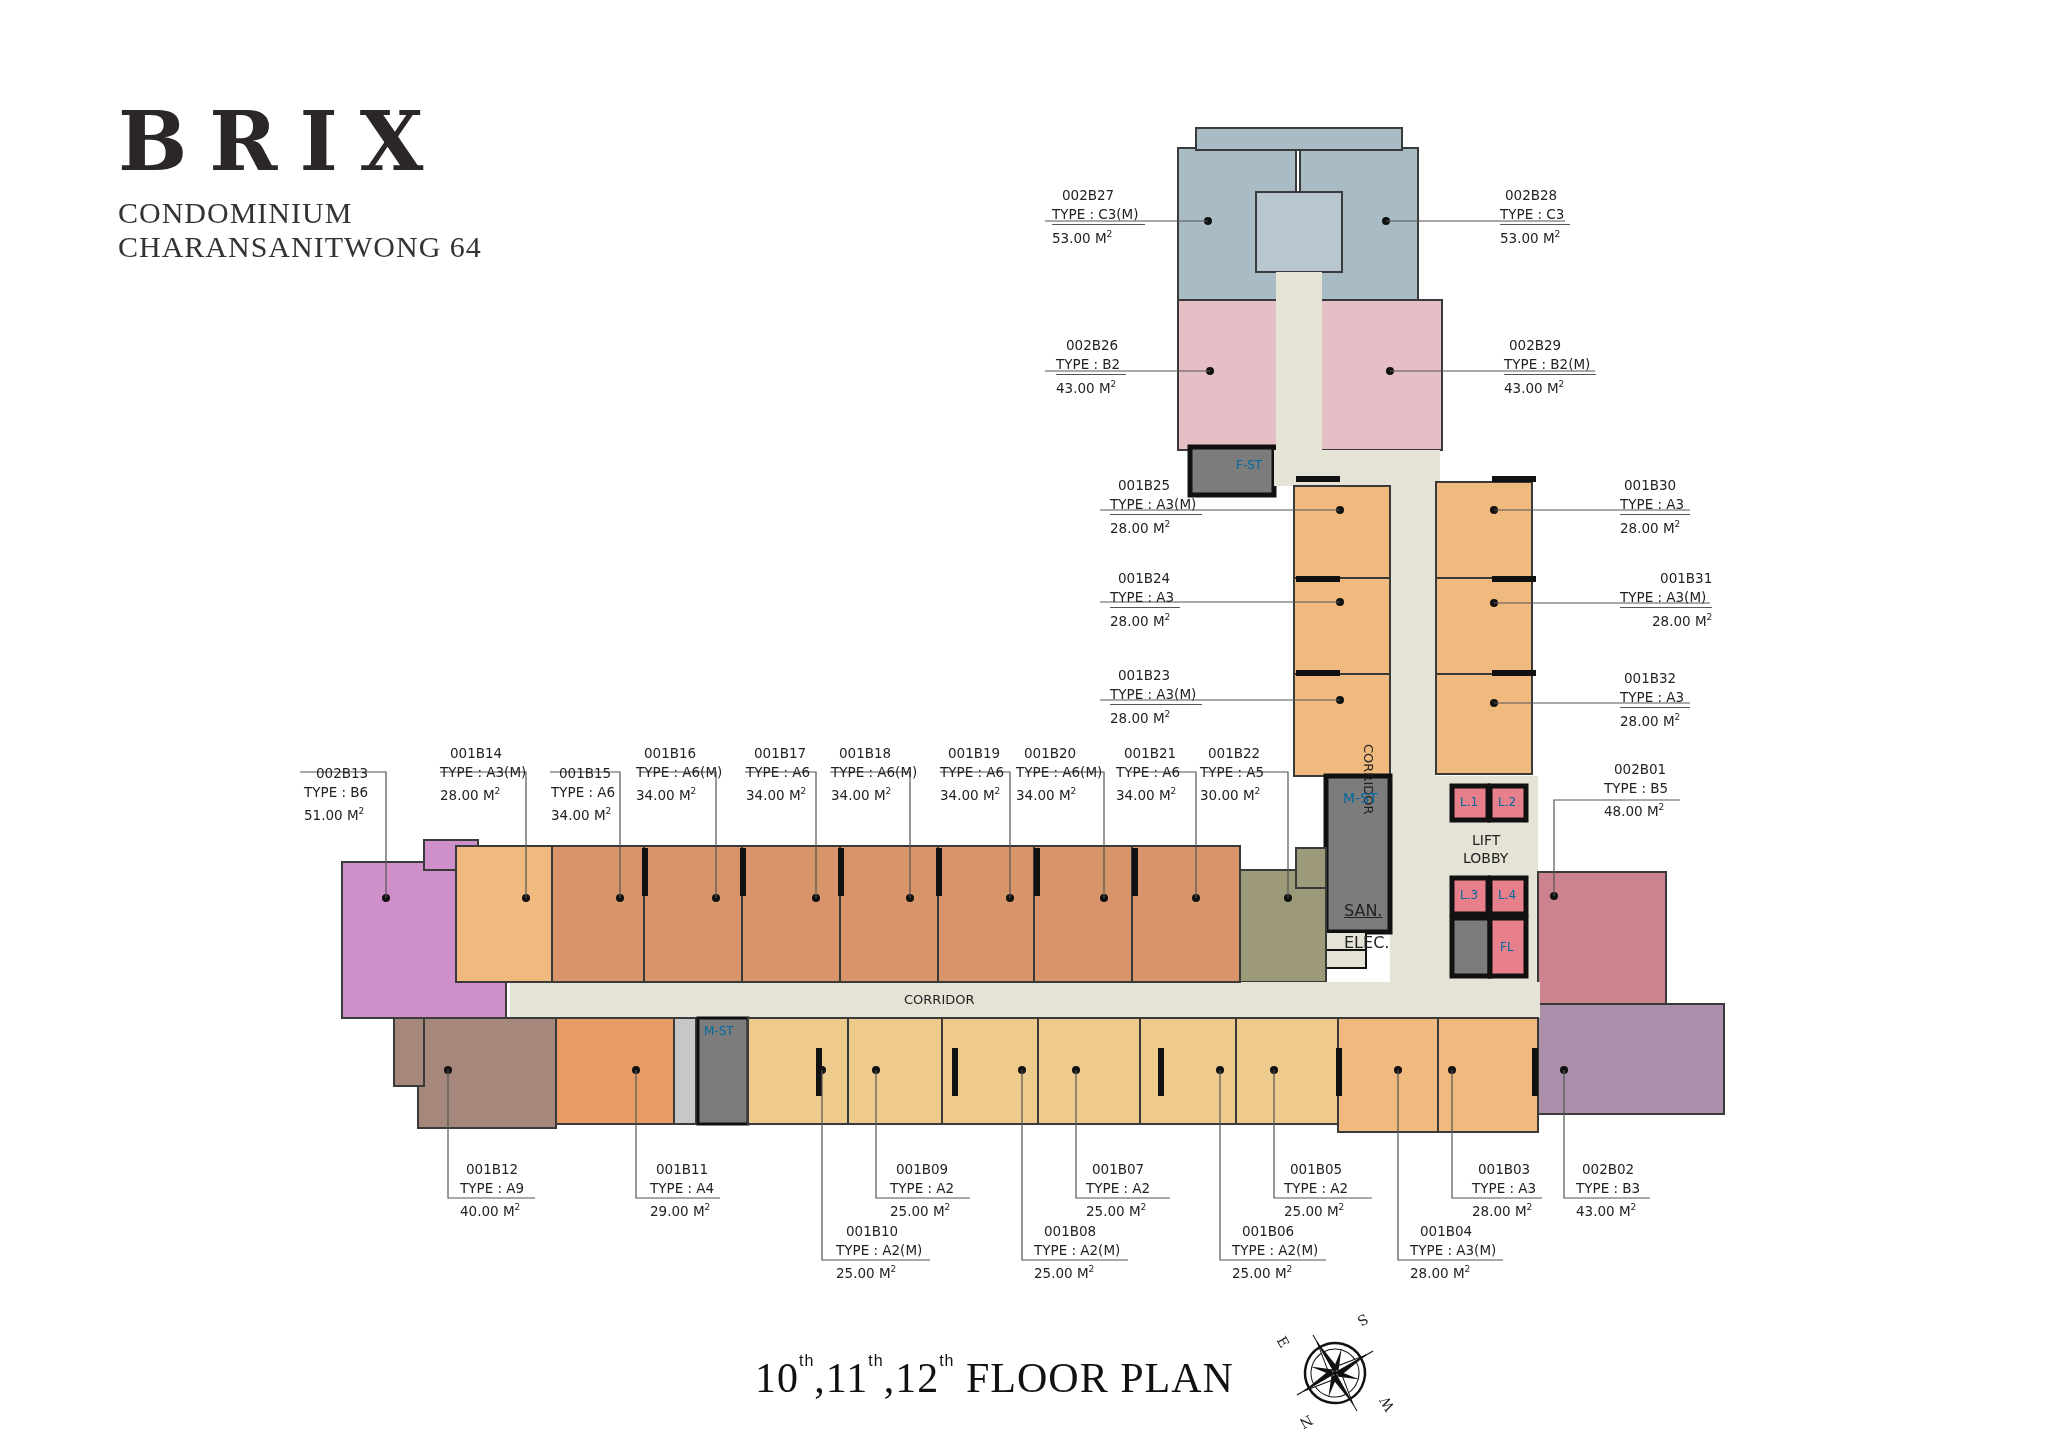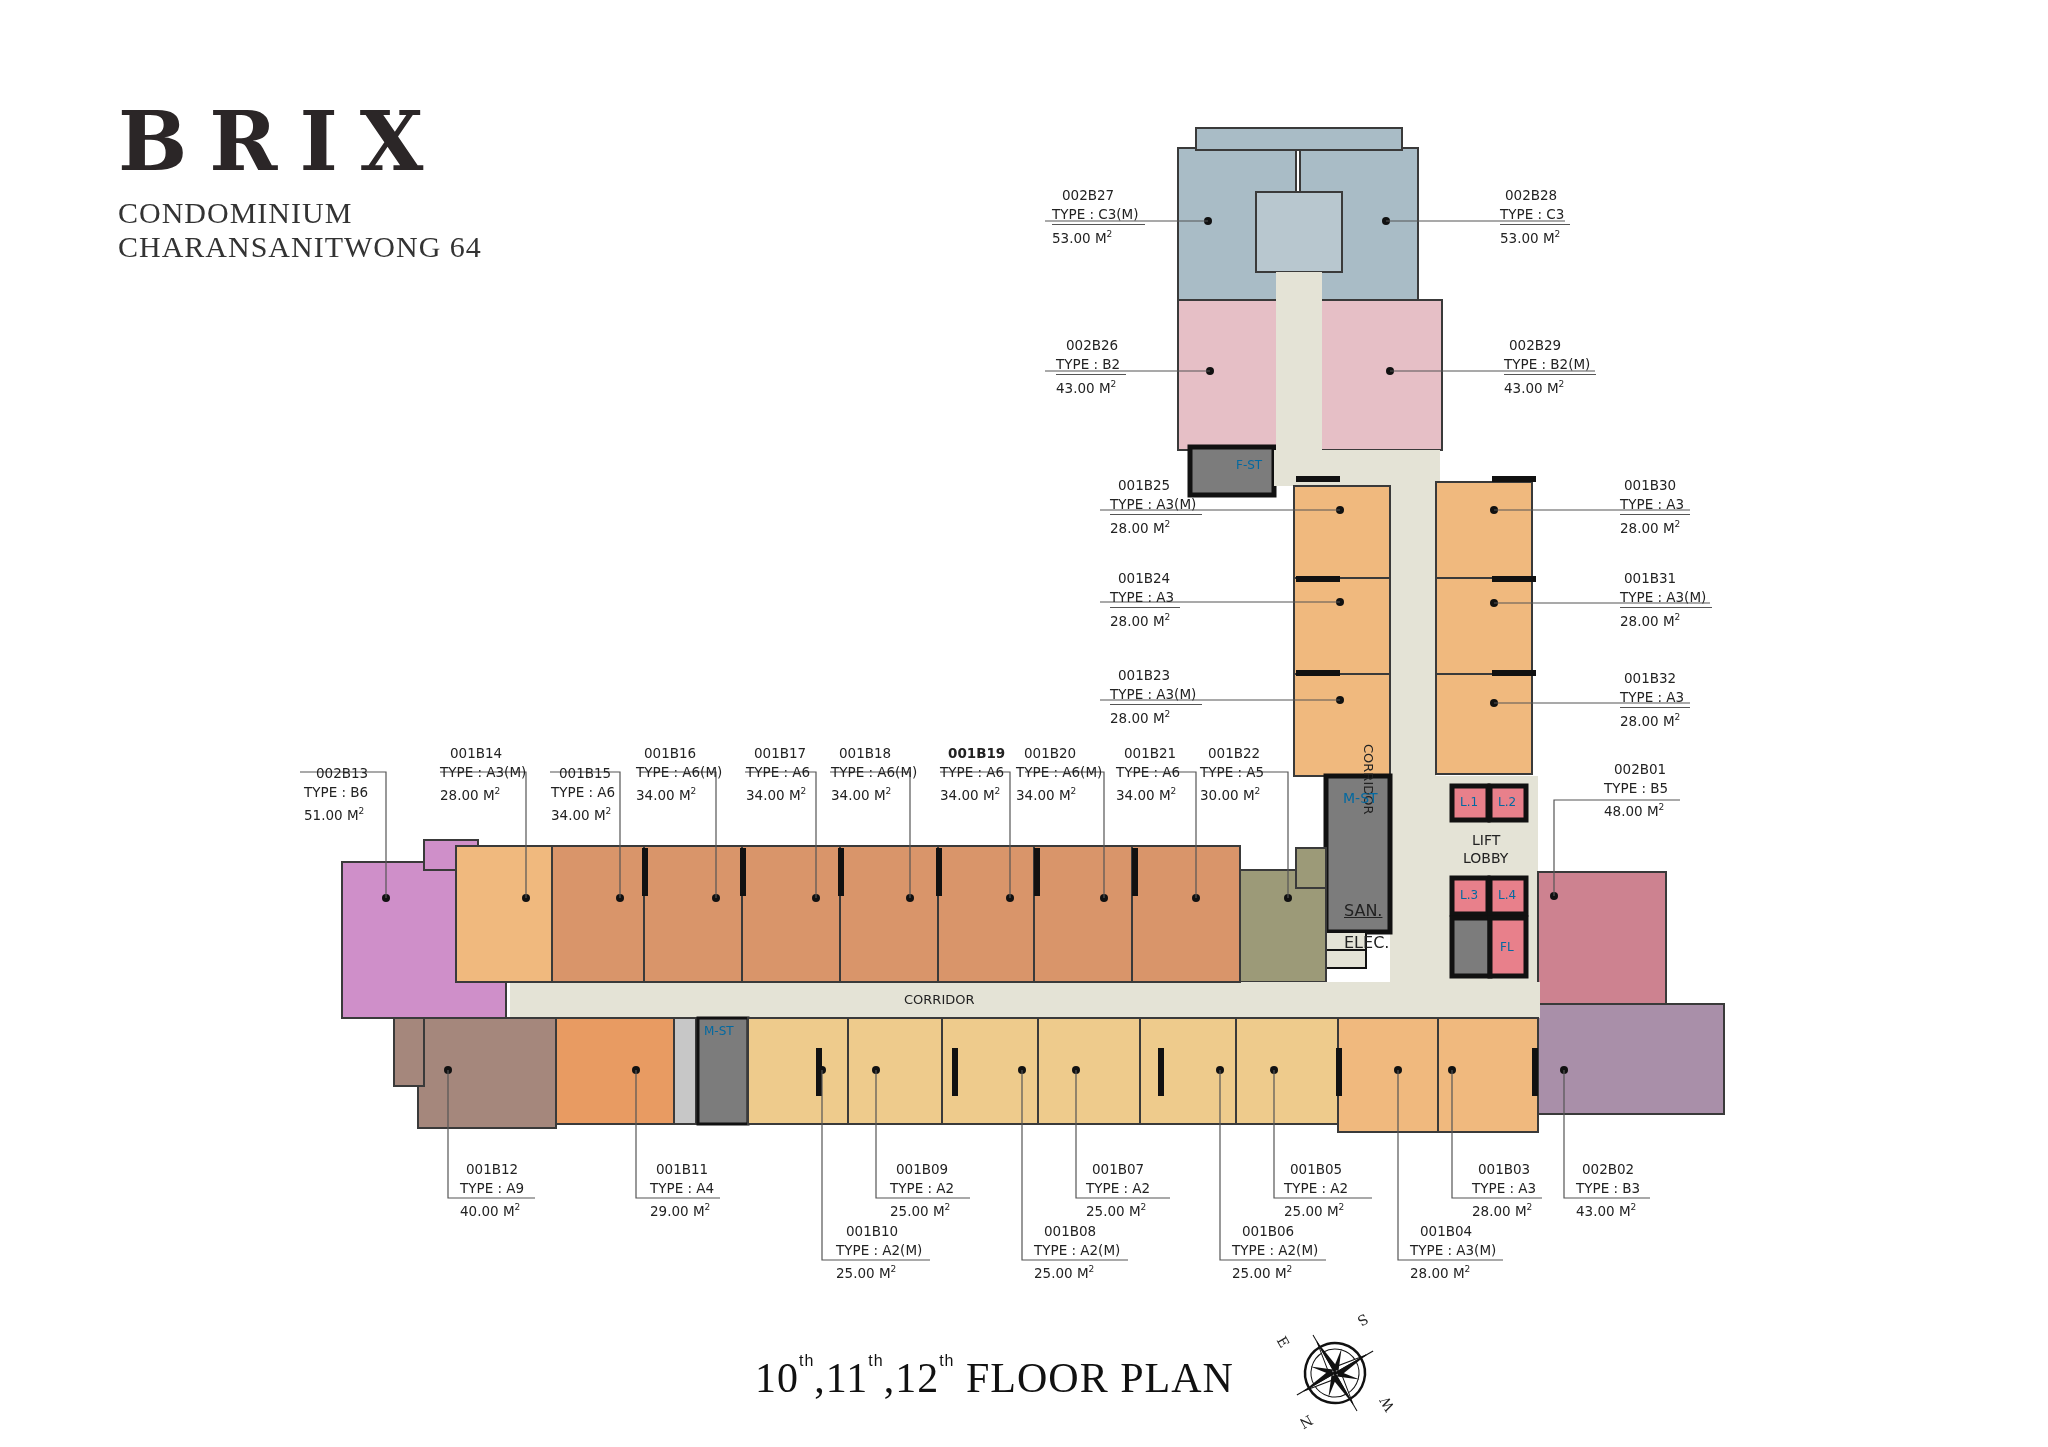--- a/index.html
+++ b/index.html
@@ -241,21 +241,21 @@
   <span class="code" style="padding-left:8px;">001B23</span>
   <span class="type">TYPE : A3(M)</span>
   <span class="area"><span>28.00 M</span><sup>2</sup></span>
 </div>
 
 <div class="lbl" style="left:1620px;top:476px;">
   <span class="code" style="padding-left:4px;">001B30</span>
   <span class="type">TYPE : A3</span>
   <span class="area"><span>28.00 M</span><sup>2</sup></span>
 </div>
-<div class="lbl" style="left:1620px;top:569px;">
+<div class="lbl" style="left:1620px;top:569px;text-align:right;">
   <span class="code" style="padding-left:4px;">001B31</span>
   <span class="type">TYPE : A3(M)</span>
   <span class="area"><span>28.00 M</span><sup>2</sup></span>
 </div>
 <div class="lbl" style="left:1620px;top:669px;">
   <span class="code" style="padding-left:4px;">001B32</span>
   <span class="type">TYPE : A3</span>
   <span class="area"><span>28.00 M</span><sup>2</sup></span>
 </div>
 
@@ -283,21 +283,21 @@
   <span class="code" style="padding-left:8px;">001B17</span>
   <span class="type" style="border:none;">TYPE : A6</span>
   <span class="area"><span>34.00 M</span><sup>2</sup></span>
 </div>
 <div class="lbl" style="left:831px;top:744px;">
   <span class="code" style="padding-left:8px;">001B18</span>
   <span class="type" style="border:none;">TYPE : A6(M)</span>
   <span class="area"><span>34.00 M</span><sup>2</sup></span>
 </div>
 <div class="lbl" style="left:940px;top:744px;">
-  <span class="code" style="padding-left:8px;font-weight:bold;">001B19</span>
+  <span class="code" style="padding-left:8px;">001B19</span>
   <span class="type" style="border:none;">TYPE : A6</span>
   <span class="area"><span>34.00 M</span><sup>2</sup></span>
 </div>
 <div class="lbl" style="left:1016px;top:744px;">
   <span class="code" style="padding-left:8px;">001B20</span>
   <span class="type" style="border:none;">TYPE : A6(M)</span>
   <span class="area"><span>34.00 M</span><sup>2</sup></span>
 </div>
 <div class="lbl" style="left:1116px;top:744px;">
   <span class="code" style="padding-left:8px;">001B21</span>

